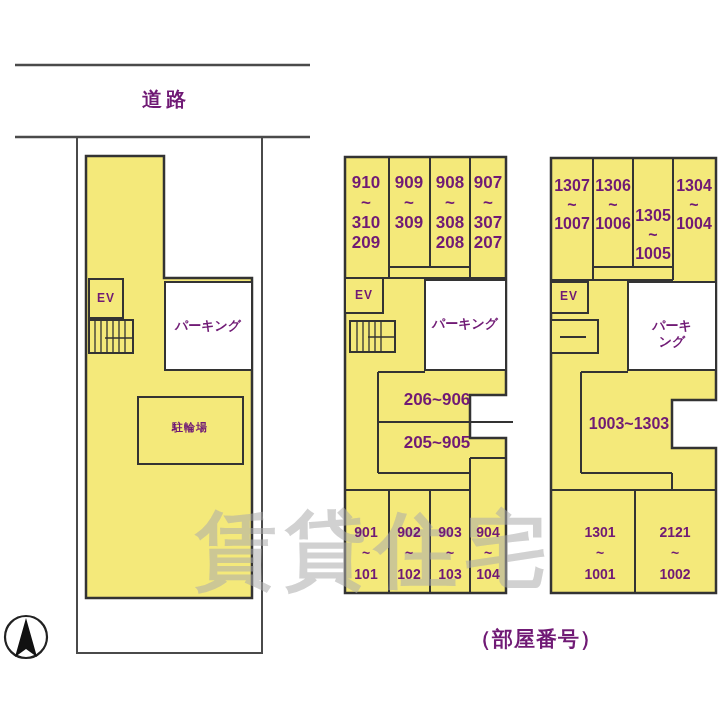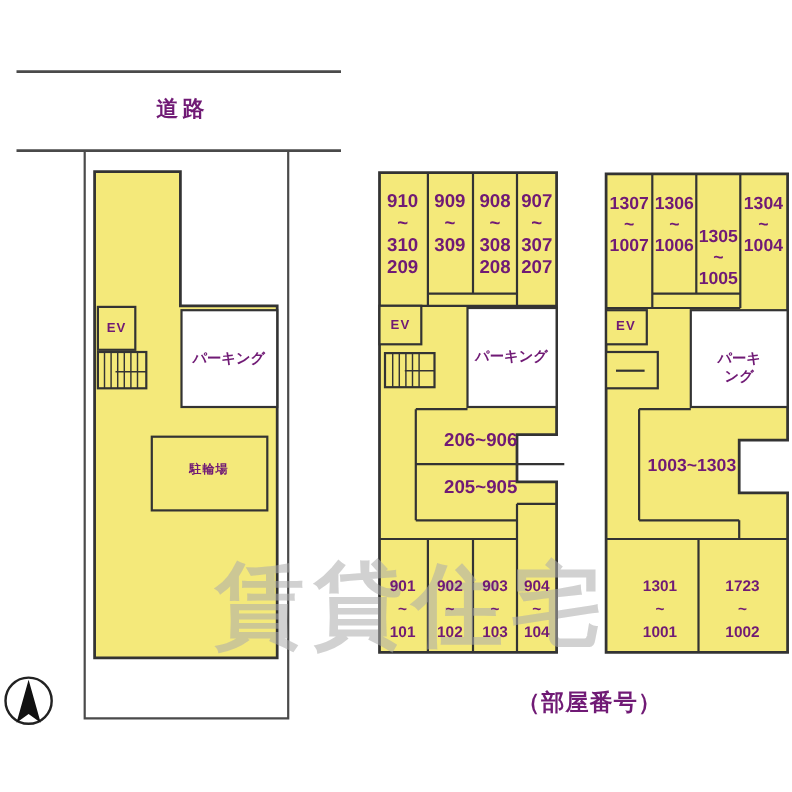--- a/index.html
+++ b/index.html
@@ -109,19 +109,19 @@
 1005</div>
   <div class="lbl cellR" style="left:694px;top:176px;">1304
 ~
 1004</div>
   <div class="lbl evlbl" style="left:569px;top:289px;">EV</div>
   <div class="lbl pklbl" style="left:672px;top:318px;">パーキング</div>
   <div class="lbl" style="left:629px;top:414px;font-size:16px;">1003~1303</div>
   <div class="lbl cellB" style="left:600px;top:522px;">1301
 ~
 1001</div>
-  <div class="lbl cellB" style="left:675px;top:522px;">1723
+  <div class="lbl cellB" style="left:675px;top:522px;">2121
 ~
 1002</div>
 
   <div class="lbl" style="left:536px;top:626px;font-size:21px;letter-spacing:1px;">（部屋番号）</div>
 
 </div>
 
 </body></html>

